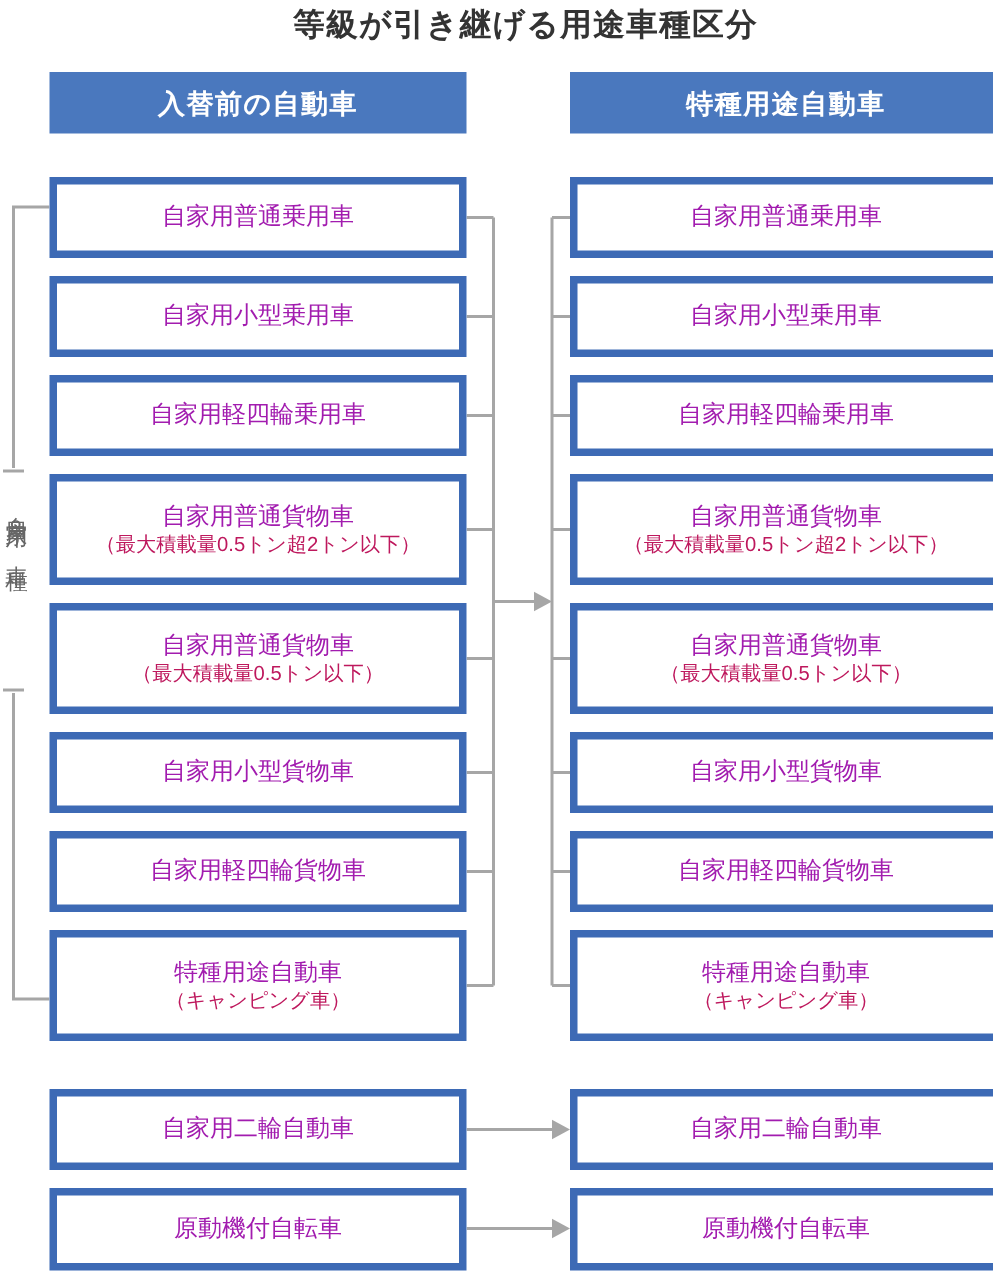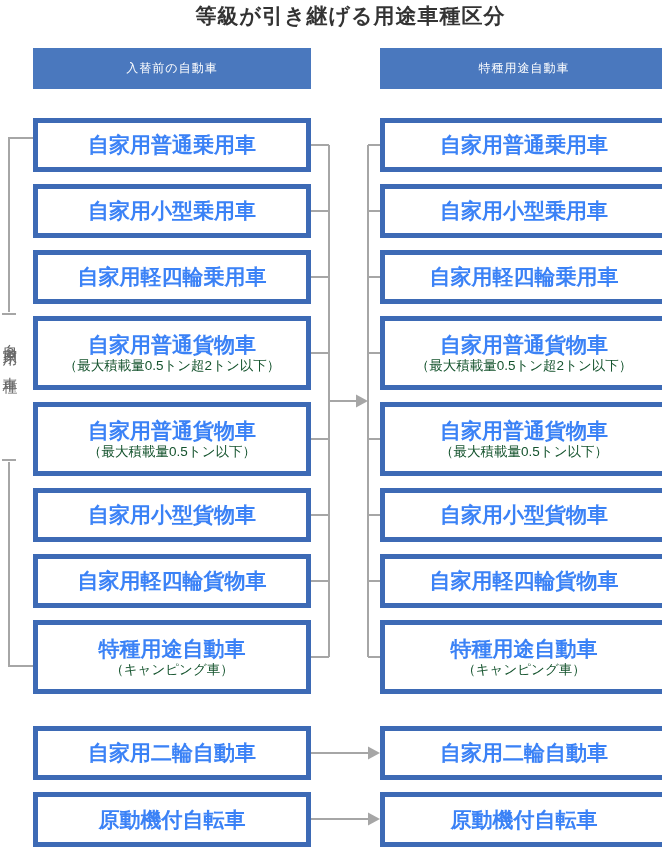--- a/index.html
+++ b/index.html
@@ -25,22 +25,22 @@
     font-weight: bold;
     letter-spacing: 1px;
     color: #333333;
   }
   .col-header {
     position: absolute;
     top: 48px;
     height: 41px;
     background: #4a78be;
     color: #ffffff;
-    font-size: 12px;
-    font-weight: normal;
+    font-size: 18px;
+    font-weight: bold;
     letter-spacing: 1px;
     display: flex;
     align-items: center;
     justify-content: center;
   }
   .col-header.left  { left: 33px;  width: 278px; }
   .col-header.right { left: 380px; width: 288px; }
   .vbox {
     position: absolute;
     box-sizing: border-box;
@@ -48,29 +48,28 @@
     border: 5px solid #3d6ab5;
     display: flex;
     flex-direction: column;
     align-items: center;
     justify-content: center;
     text-align: center;
   }
   .vbox.colL { left: 33px;  width: 278px; }
   .vbox.colR { left: 380px; width: 288px; }
   .vbox .box-label {
-    font-size: 21px;
+    font-size: 16px;
     line-height: 1.2;
-    color: #3b82f6;
-    font-weight: bold;
+    color: #a21caf;
   }
   .vbox .box-note {
     font-size: 13.5px;
     line-height: 1.15;
-    color: #14532d;
+    color: #be185d;
     margin-top: 1px;
   }
   .group-label {
     position: absolute;
     left: -1px;
     top: 332px;
     width: 20px;
     writing-mode: vertical-rl;
     text-orientation: upright;
     font-size: 15px;

